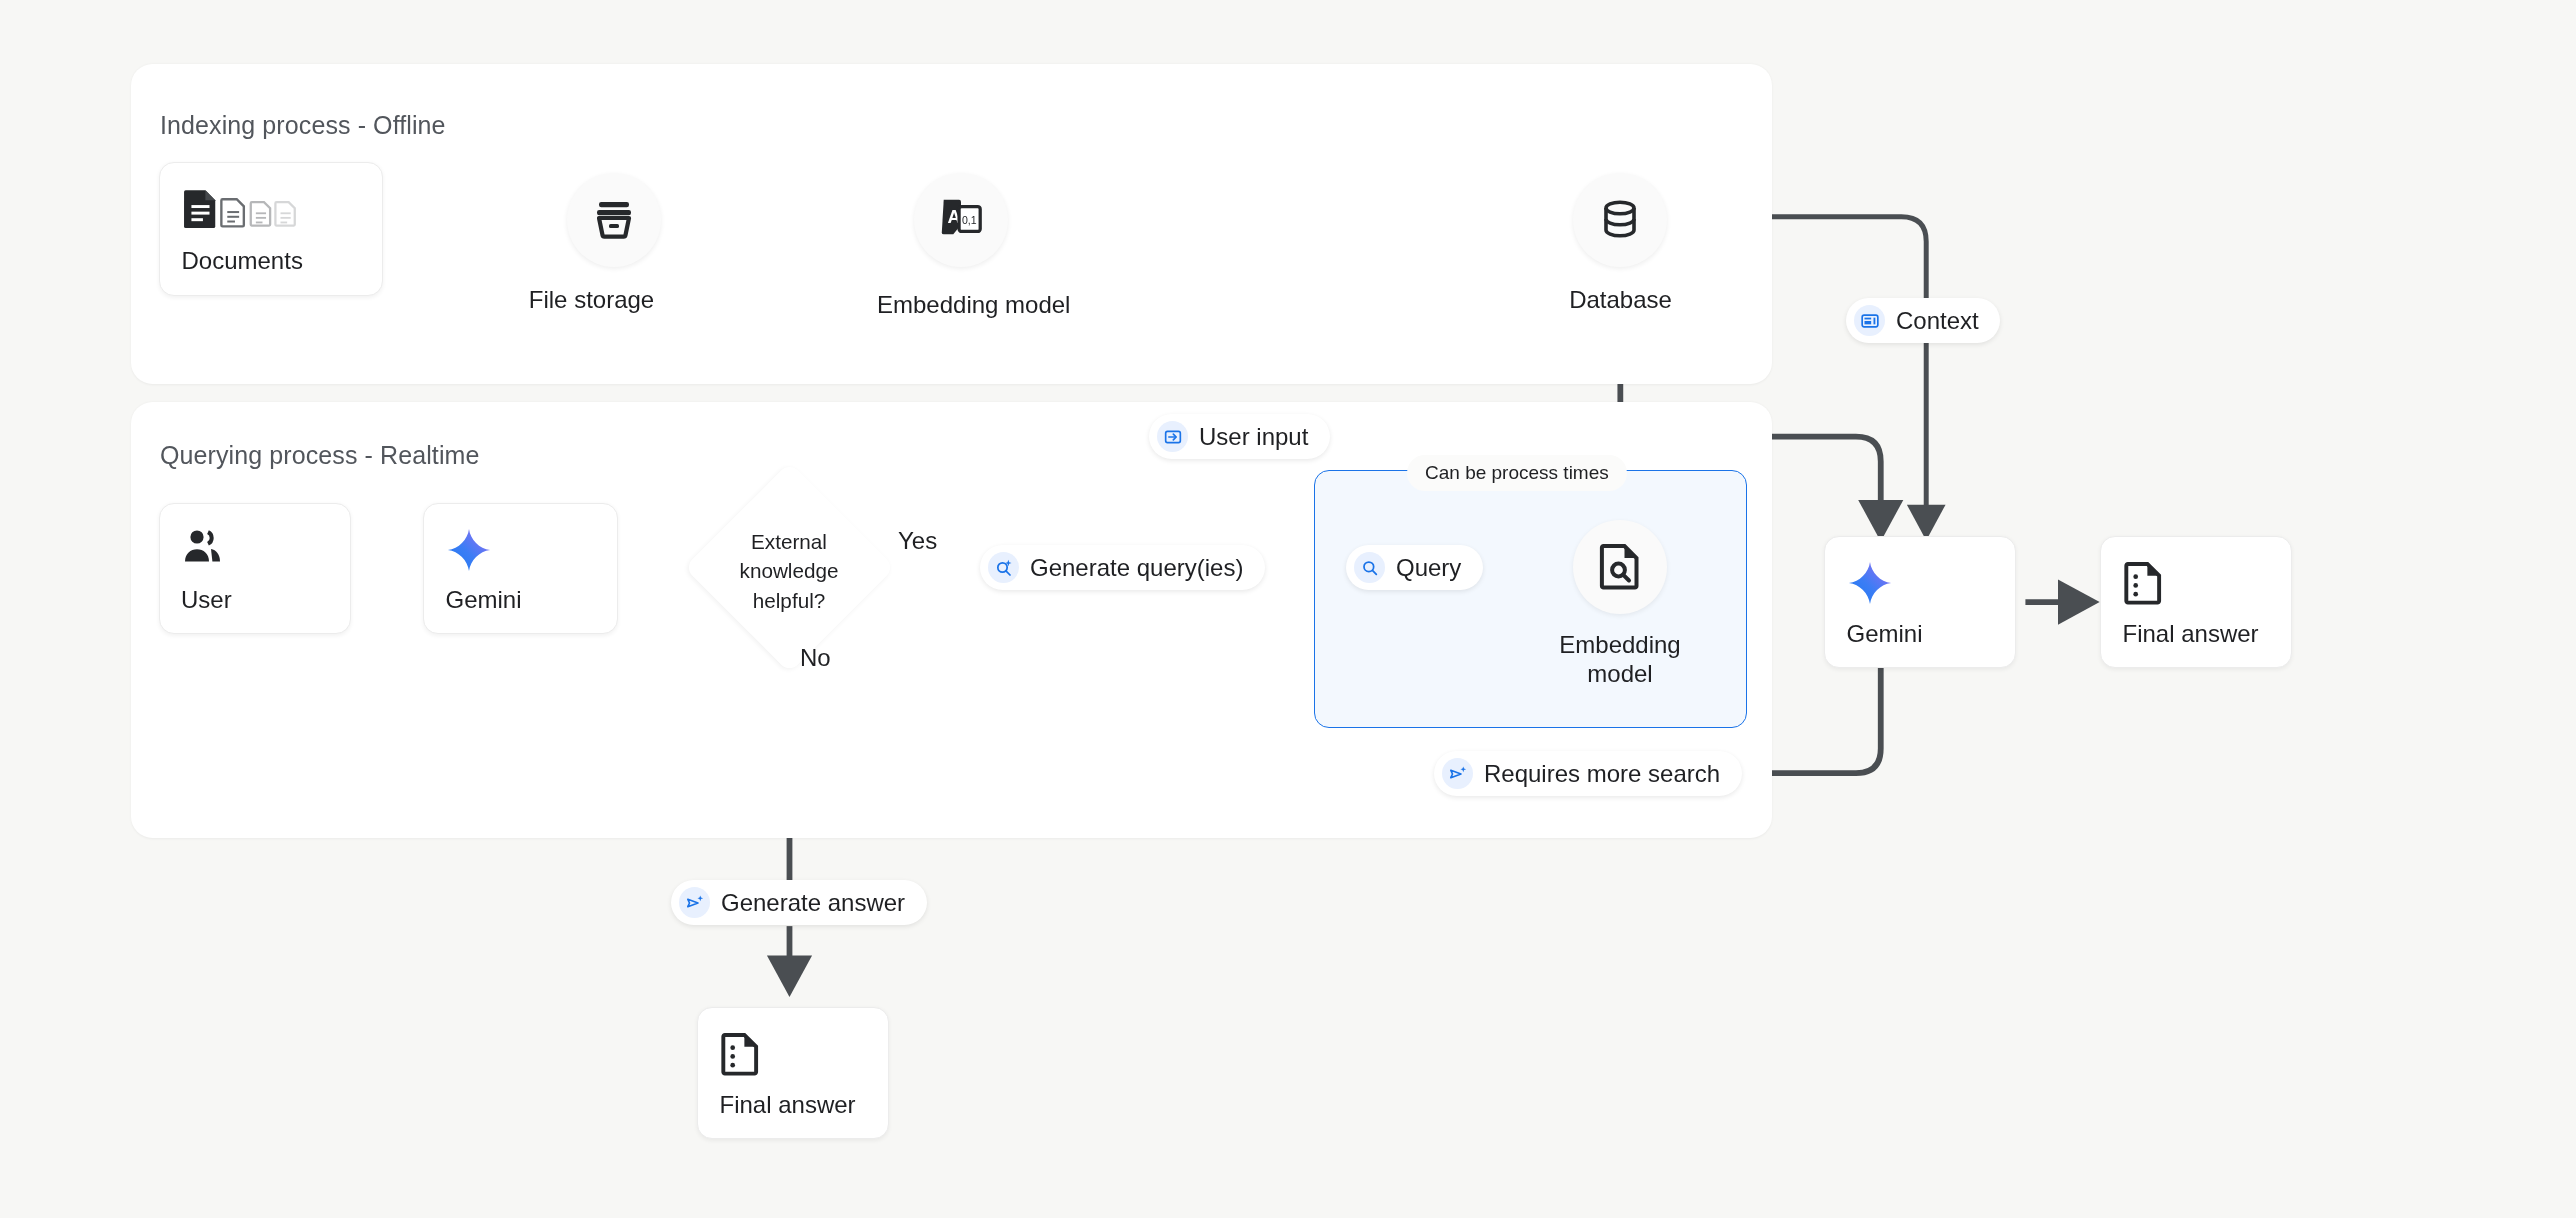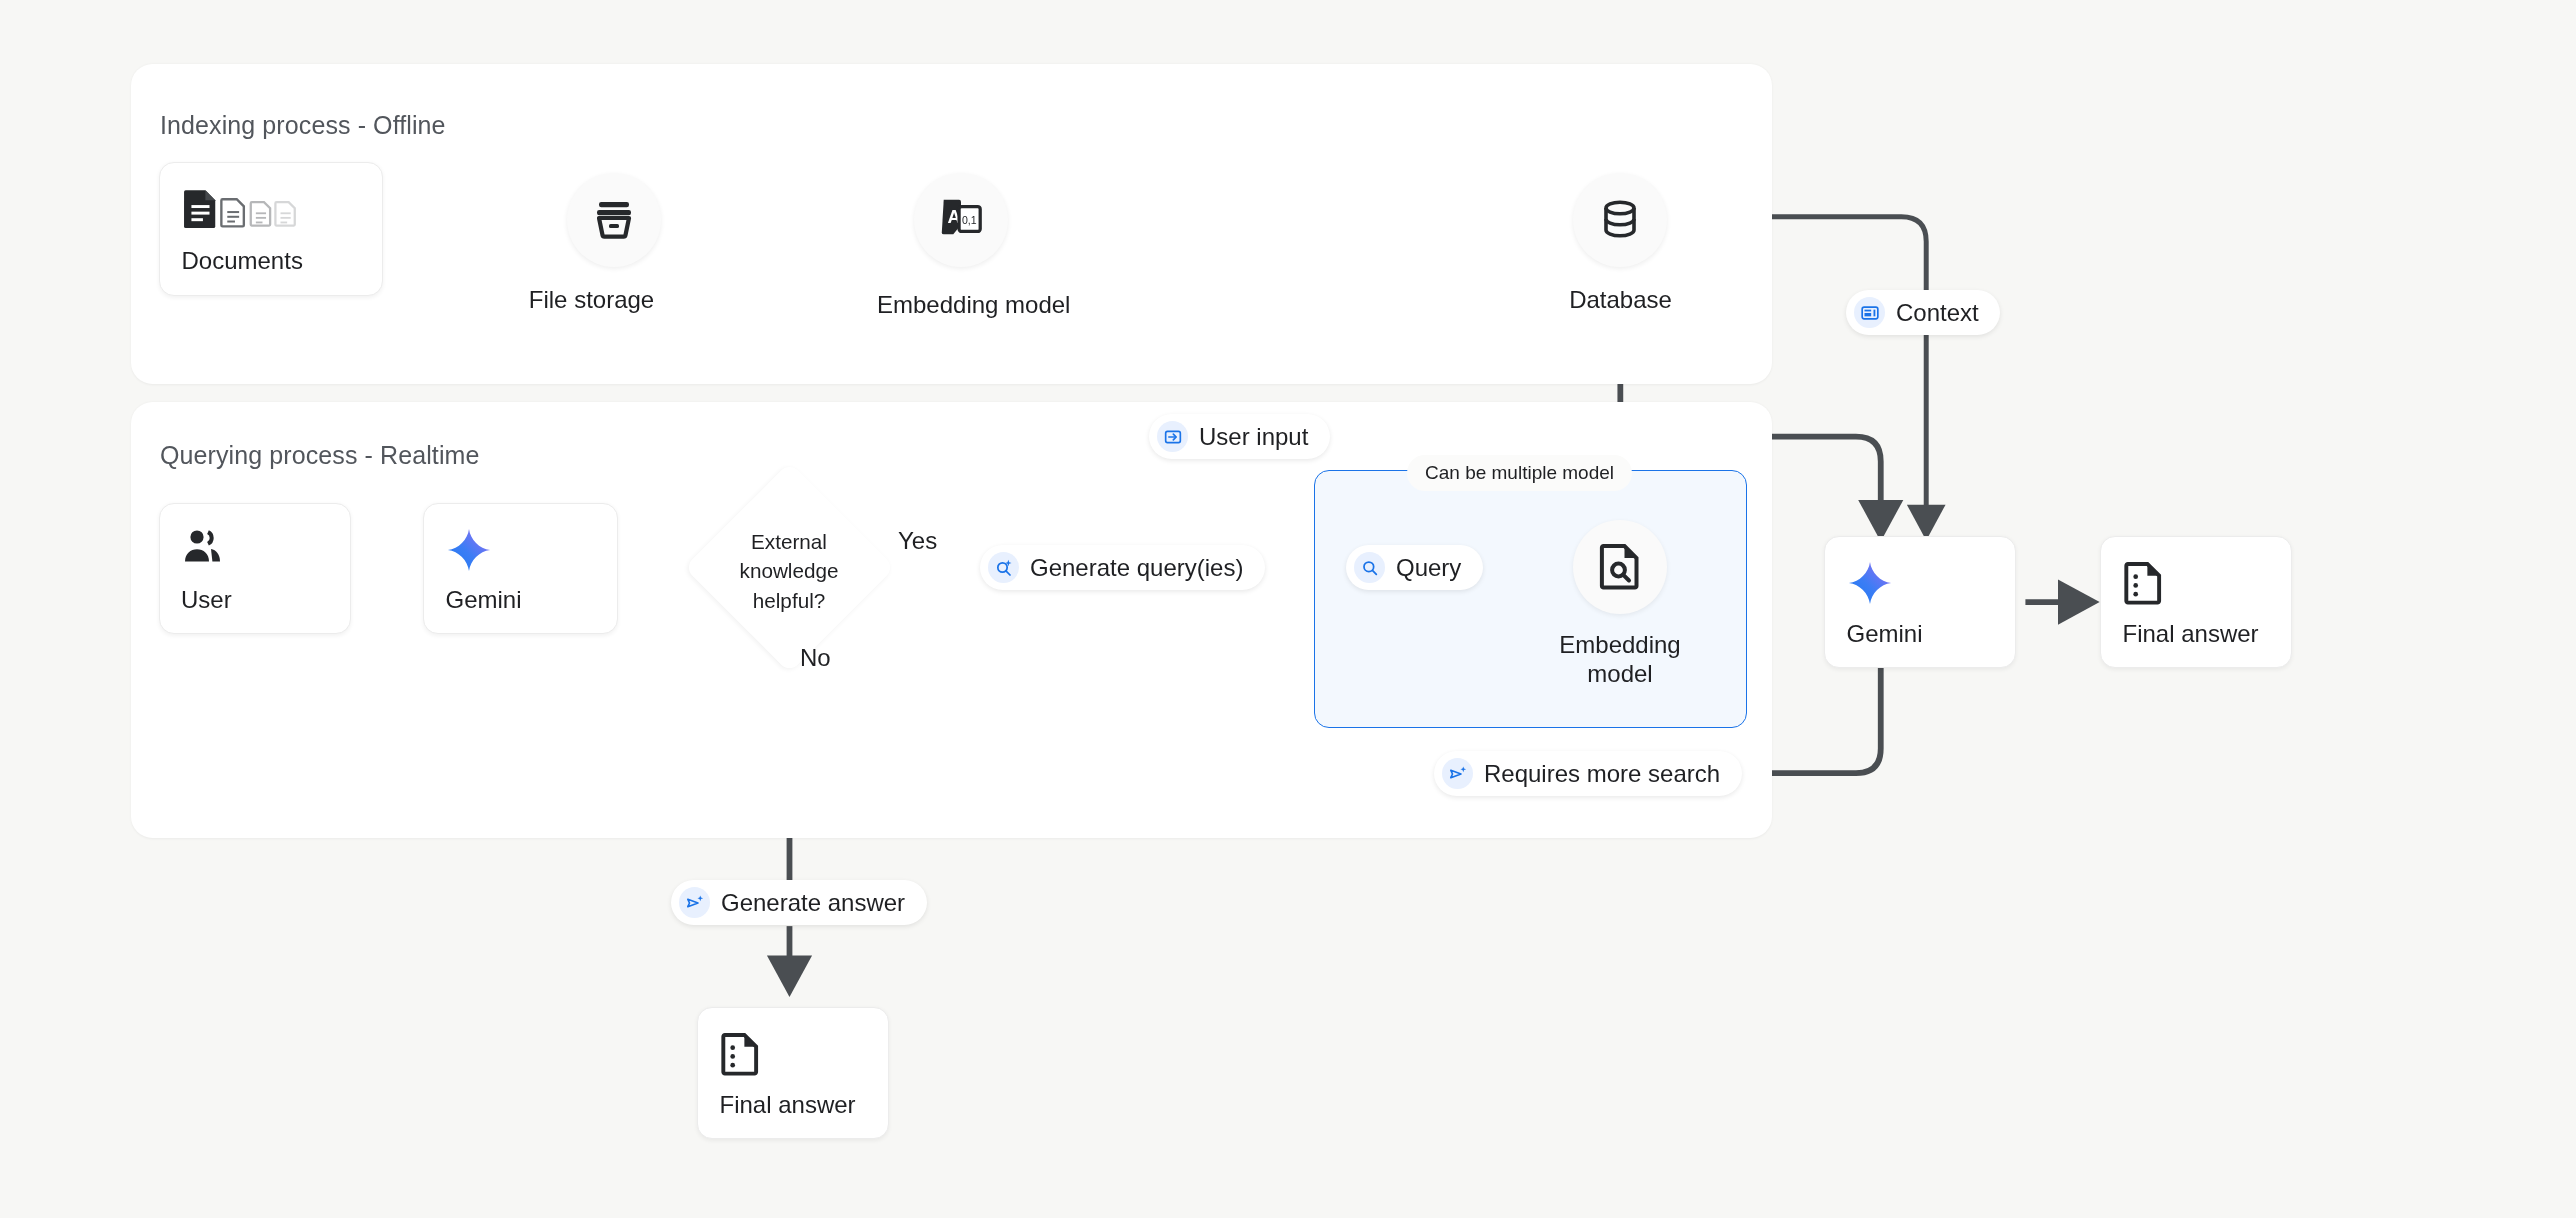--- a/index.html
+++ b/index.html
@@ -223,21 +223,21 @@
         <g fill="none" stroke="#26282b" stroke-width="3.6">
           <ellipse cx="24" cy="13" rx="14" ry="5.8"></ellipse>
           <path d="M10,13 v22 c0,3.2 6.3,5.8 14,5.8 s14,-2.6 14,-5.8 v-22"></path>
           <path d="M10,24 c0,3.2 6.3,5.8 14,5.8 s14,-2.6 14,-5.8"></path>
         </g>
       </svg>
     </span>
   </div>
   <div class="circ-lbl" style="left:1528px;top:285px;width:185px;">Database</div>
 
-  <div class="chip" style="left:1846px;top:290px;justify-content:center;">
+  <div class="chip" style="left:1846px;top:298px;justify-content:center;">
     <span class="bubble">
       <svg width="20" height="20" viewBox="0 0 24 24">
         <rect x="2.6" y="5" width="18.8" height="14" rx="2.4" fill="none" stroke="#1a73e8" stroke-width="2"></rect>
         <rect x="5.4" y="8" width="8" height="2.1" fill="#1a73e8"></rect>
         <rect x="5.4" y="12" width="8" height="4" fill="#1a73e8"></rect>
         <rect x="16.2" y="8" width="2.2" height="8" fill="#1a73e8"></rect>
       </svg>
     </span>
     <span class="ctext">Context</span>
   </div>
@@ -270,21 +270,21 @@
     <div>knowledge</div>
     <div>helpful?</div>
   </div>
 
   <div class="edge-label" style="left:898px;top:527px;">Yes</div>
   <div class="edge-label" style="left:800px;top:644px;">No</div>
 
   <div class="loopbox" style="left:1314px;top:470px;width:433px;height:258px;"></div>
 
   <div class="plainchip" style="left:1407px;top:455px;">
-    <span class="ctext">Can be multiple model</span>
+    <span class="ctext">Can be process times</span>
   </div>
 
   <div class="chip" style="left:980px;top:545px;">
     <span class="bubble">
       <svg width="20" height="20" viewBox="0 0 24 24">
         <circle cx="10.2" cy="11.4" r="5.6" fill="none" stroke="#1a73e8" stroke-width="2.1"></circle>
         <line x1="14.3" y1="15.5" x2="19.2" y2="20.4" stroke="#1a73e8" stroke-width="2.1" stroke-linecap="round"></line>
         <path d="M17.2,2.2 L18.2,5 L21,6 L18.2,7 L17.2,9.8 L16.2,7 L13.4,6 L16.2,5 Z" fill="#1a73e8"></path>
       </svg>
     </span>

